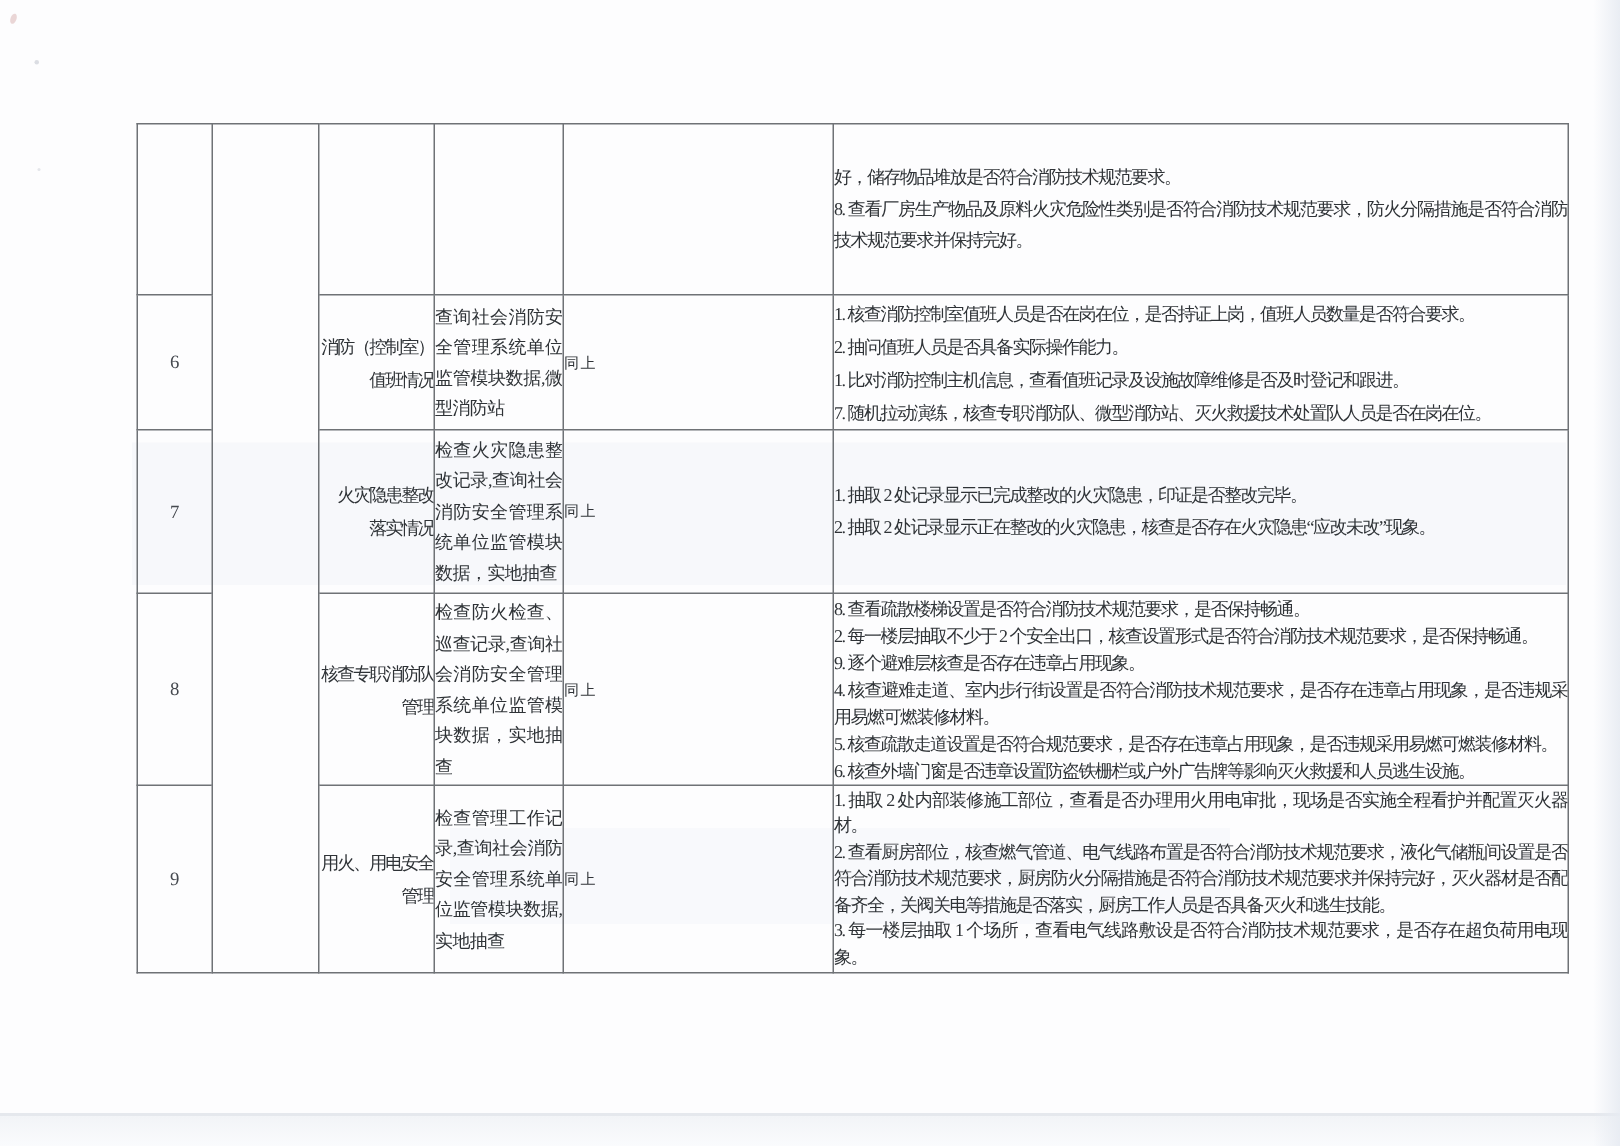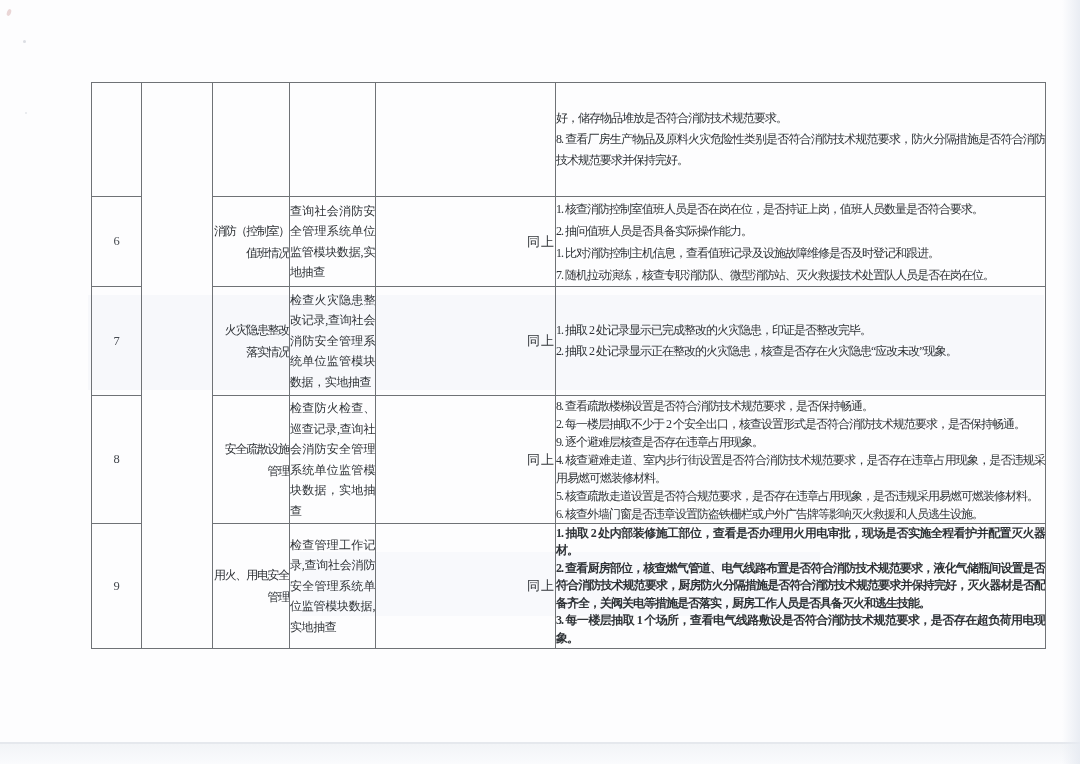--- a/index.html
+++ b/index.html
@@ -44,31 +44,31 @@
 
   td.no-cell{text-align:center;font-size:12.5px;color:#45494f;}
   td.item-cell{
     text-align:right;font-size:12px;letter-spacing:-1.3px;
     line-height:22px;white-space:pre-line;padding:0 1px;
   }
   td.method-cell{
     font-size:12px;letter-spacing:-.4px;line-height:20.5px;
     text-align:justify;padding:0 1px;
   }
-  td.proc-cell{text-align:right;font-size:13px;letter-spacing:1px;}
+  td.proc-cell{text-align:left;font-size:10px;letter-spacing:1px;}
   td.content-cell{
     vertical-align:top;text-align:justify;
     font-size:12px;letter-spacing:-1px;
     padding:2px 1px 0 3px;
   }
   td.content-mid{vertical-align:middle;}
   .lh21 .line{line-height:21px;}
   .lh22 .line{line-height:22px;}
   .lh18 .line{line-height:18px;}
-  .lh175 .line{line-height:17.5px;font-weight:bold;}
+  .lh175 .line{line-height:17.5px;}
   .line{text-align:justify;}
 </style>
 </head>
 <body>
 
 <div class="paper">
 
   <div class="tint-band tint-a"></div>
   <div class="tint-band tint-b"></div>
   <span class="speck speck-1"></span>
@@ -95,21 +95,21 @@
       <td class="content-cell lh21">
         <div class="line">好，储存物品堆放是否符合消防技术规范要求。</div>
         <div class="line">8. 查看厂房生产物品及原料火灾危险性类别是否符合消防技术规范要求，防火分隔措施是否符合消防技术规范要求并保持完好。</div>
       </td>
     </tr>
 
     <tr class="r1">
       <td class="no-cell">6</td>
       <td class="item-cell">消防（控制室）
 值班情况</td>
-      <td class="method-cell">查询社会消防安全管理系统单位监管模块数据,实地抽查</td>
+      <td class="method-cell">查询社会消防安全管理系统单位监管模块数据,微型消防站</td>
       <td class="proc-cell">同上</td>
       <td class="content-cell lh22">
         <div class="line">1. 核查消防控制室值班人员是否在岗在位，是否持证上岗，值班人员数量是否符合要求。</div>
         <div class="line">2. 抽问值班人员是否具备实际操作能力。</div>
         <div class="line">1. 比对消防控制主机信息，查看值班记录及设施故障维修是否及时登记和跟进。</div>
         <div class="line">7. 随机拉动演练，核查专职消防队、微型消防站、灭火救援技术处置队人员是否在岗在位。</div>
       </td>
     </tr>
 
     <tr class="r2">
@@ -119,21 +119,21 @@
       <td class="method-cell">检查火灾隐患整改记录,查询社会消防安全管理系统单位监管模块数据，实地抽查</td>
       <td class="proc-cell">同上</td>
       <td class="content-cell content-mid lh21">
         <div class="line">1. 抽取 2 处记录显示已完成整改的火灾隐患，印证是否整改完毕。</div>
         <div class="line">2. 抽取 2 处记录显示正在整改的火灾隐患，核查是否存在火灾隐患“应改未改”现象。</div>
       </td>
     </tr>
 
     <tr class="r3">
       <td class="no-cell">8</td>
-      <td class="item-cell">安全疏散设施
+      <td class="item-cell">核查专职消防队
 管理</td>
       <td class="method-cell">检查防火检查、巡查记录,查询社会消防安全管理系统单位监管模块数据，实地抽查</td>
       <td class="proc-cell">同上</td>
       <td class="content-cell lh18">
         <div class="line">8. 查看疏散楼梯设置是否符合消防技术规范要求，是否保持畅通。</div>
         <div class="line">2. 每一楼层抽取不少于 2 个安全出口，核查设置形式是否符合消防技术规范要求，是否保持畅通。</div>
         <div class="line">9. 逐个避难层核查是否存在违章占用现象。</div>
         <div class="line">4. 核查避难走道、室内步行街设置是否符合消防技术规范要求，是否存在违章占用现象，是否违规采用易燃可燃装修材料。</div>
         <div class="line">5. 核查疏散走道设置是否符合规范要求，是否存在违章占用现象，是否违规采用易燃可燃装修材料。</div>
         <div class="line">6. 核查外墙门窗是否违章设置防盗铁栅栏或户外广告牌等影响灭火救援和人员逃生设施。</div>

